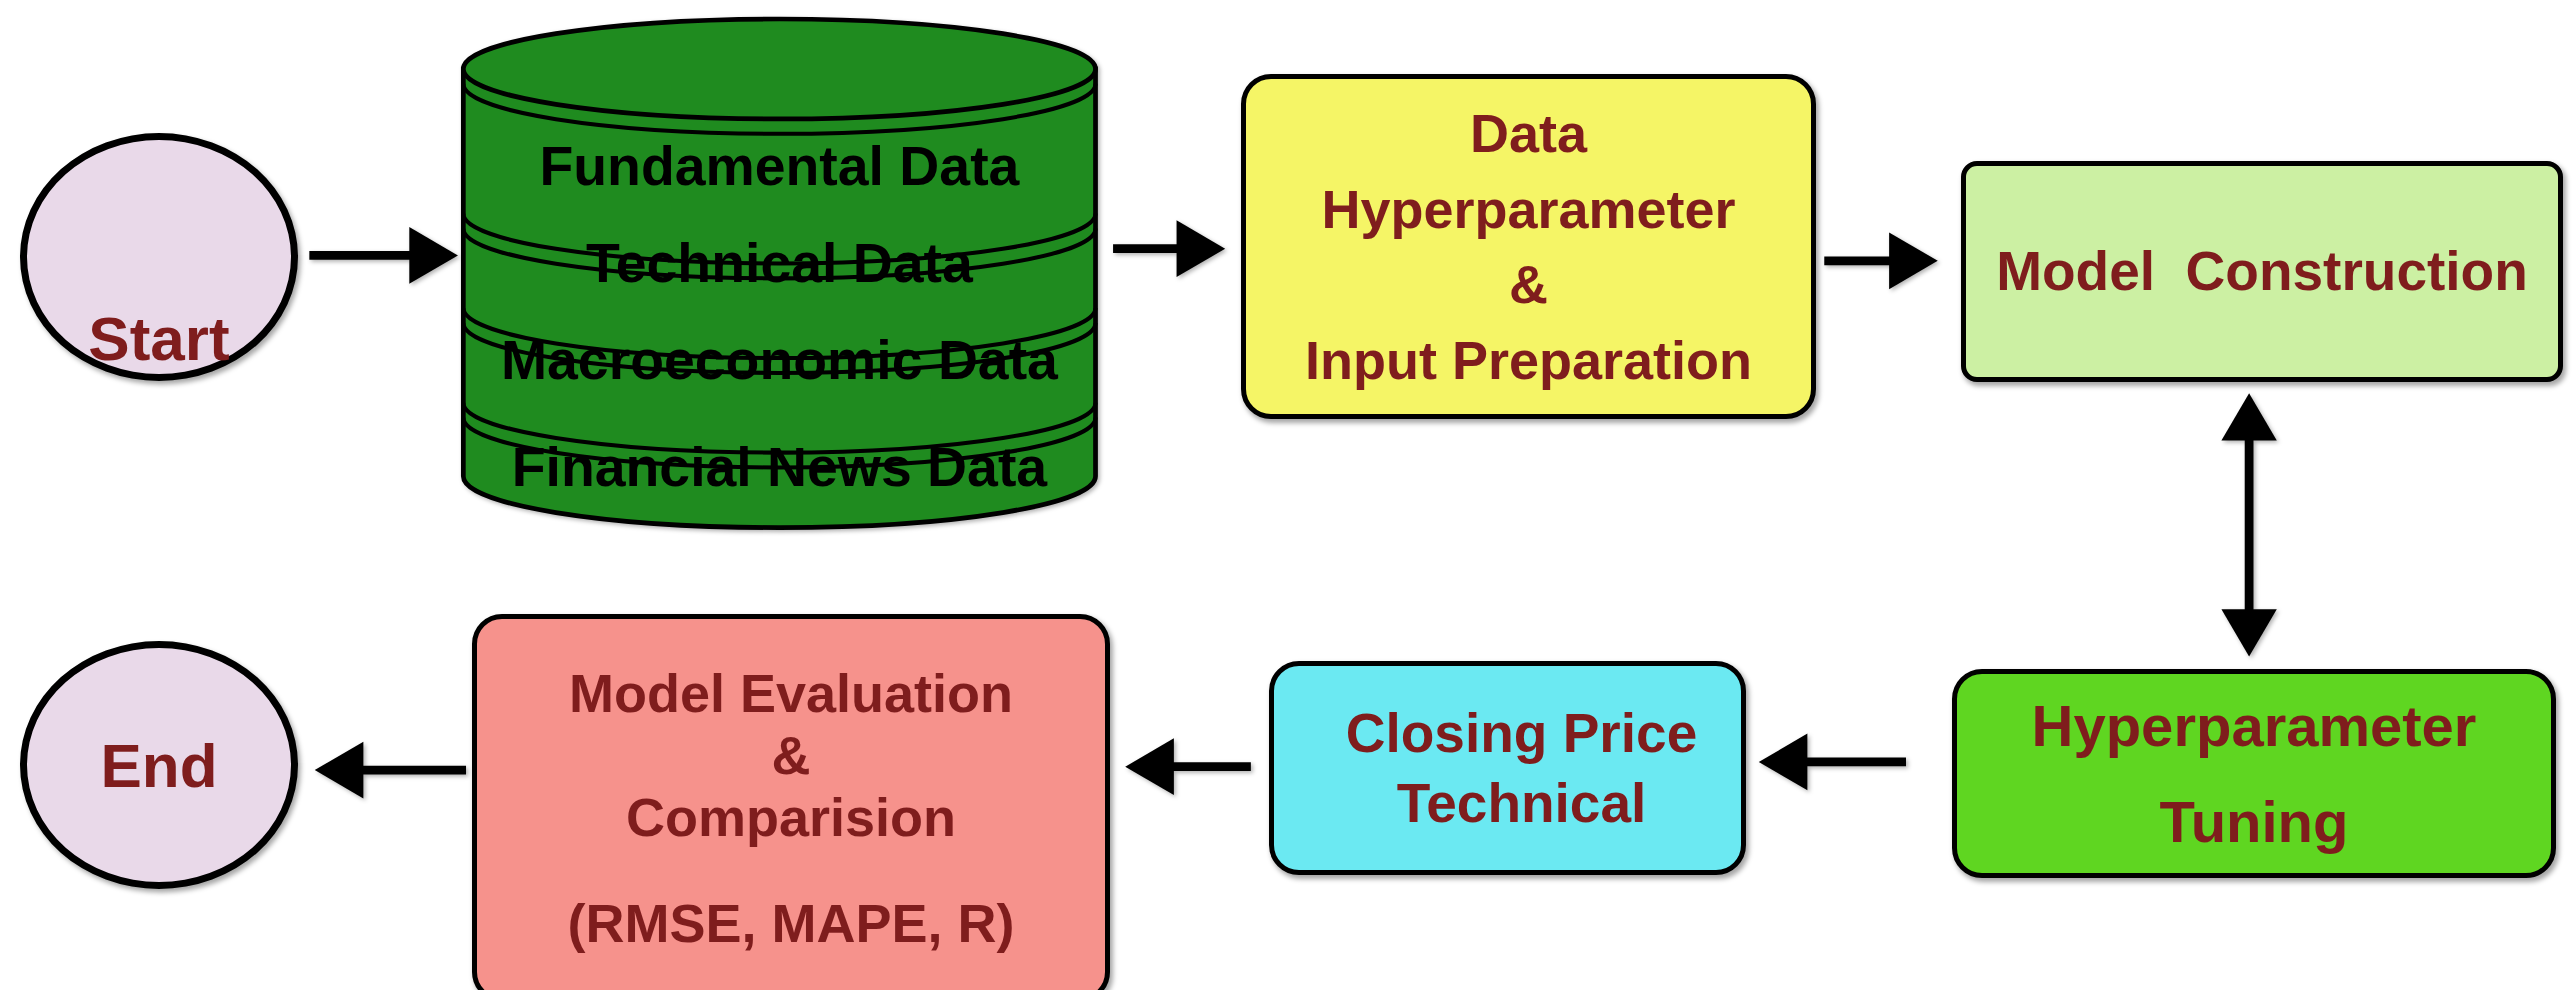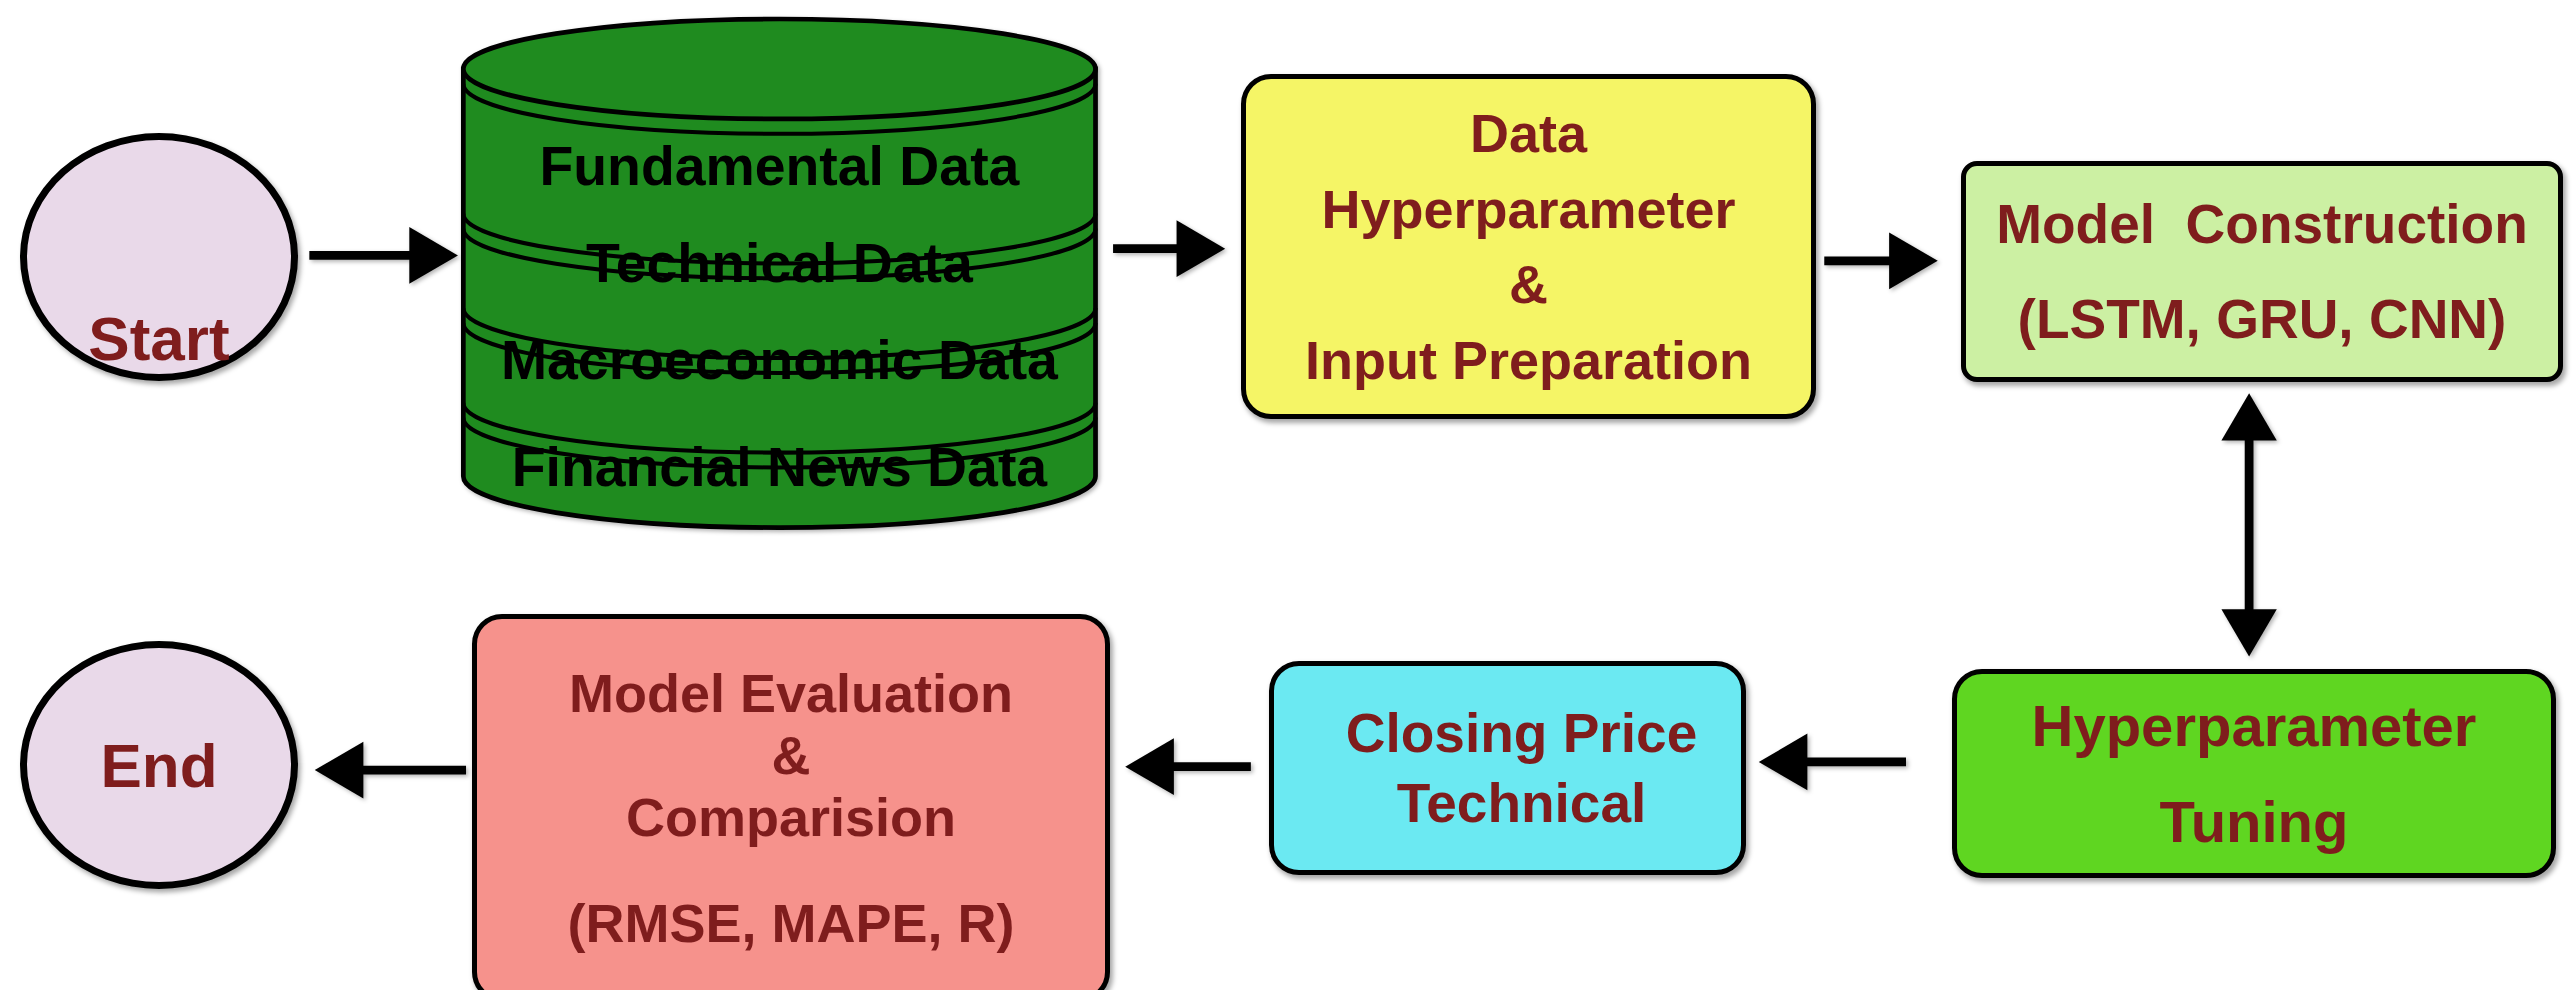--- a/index.html
+++ b/index.html
@@ -121,21 +121,20 @@
 
   <div class="node box" id="norm-box" style="background: rgb(245, 245, 102);">
     <span class="line">Data</span>
     <span class="line">Hyperparameter</span>
     <span class="line">&amp;</span>
     <span class="line">Input Preparation</span>
   </div>
 
   <div class="node box" id="model-box" style="background: rgb(204, 240, 163); border-radius: 16px;">
     <span class="line">Model  Construction</span>
-    <span class="line">(LSTM, GRU, CNN)</span>
   </div>
 
   <div class="node box" id="hyper-box" style="background: rgb(95, 214, 33); gap: 20px;">
     <span class="line">Hyperparameter</span>
     <span class="line">Tuning</span>
   </div>
 
   <div class="node box" id="pred-box" style="background: rgb(107, 233, 242);">
     <span class="line">Closing Price</span>
     <span class="line">Technical</span>

